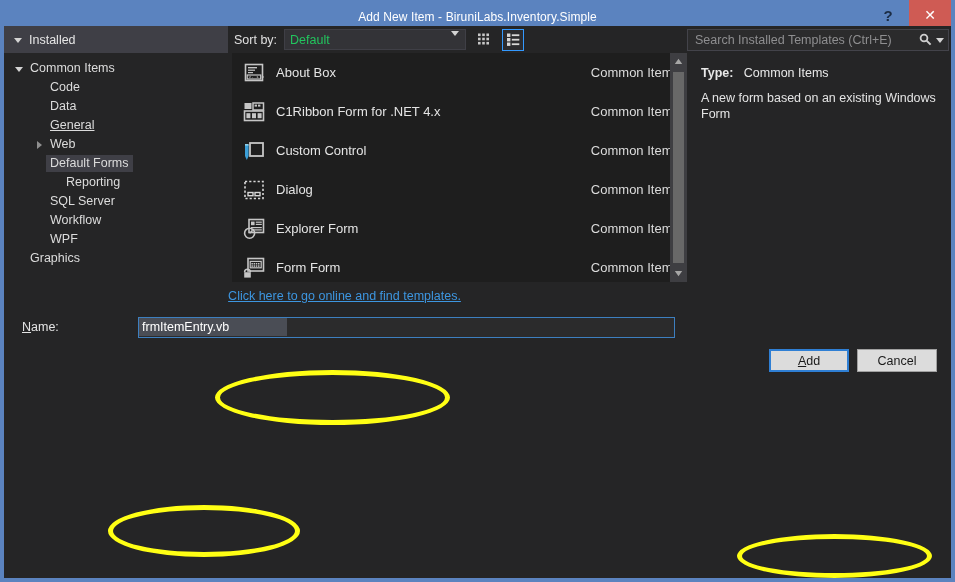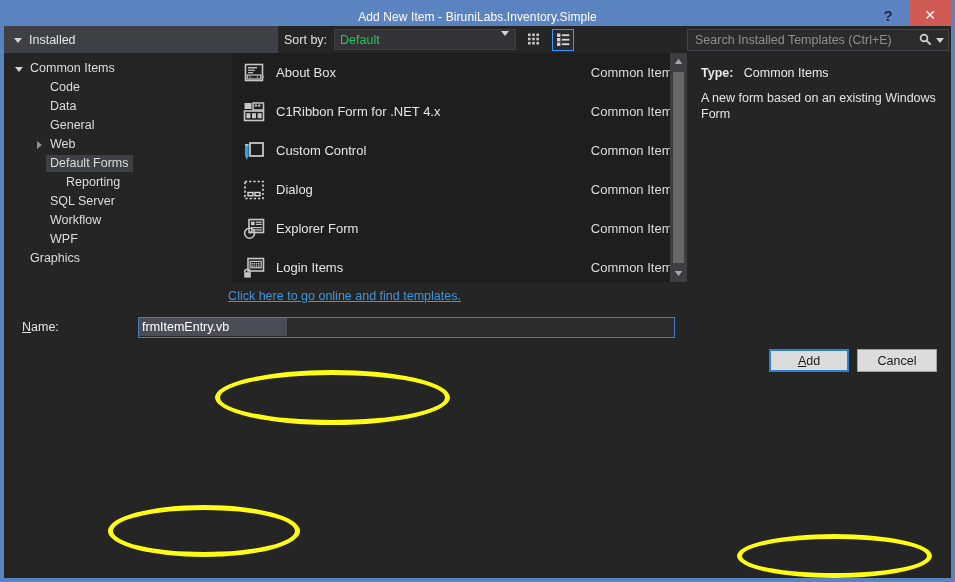--- a/index.html
+++ b/index.html
@@ -36,21 +36,21 @@
 
   
   #dialog-body {
     position: absolute; left: 4px; top: 26px; right: 4px; bottom: 4px;
     background: #252526;
     display: flex; flex-direction: column;
   }
   
   #toolbar { height: 27px; display: flex; align-items: stretch; }
   #installed-header {
-    width: 274px; background: #3f3f46; color:#e6e6e6;
+    width: 224px; background: #3f3f46; color:#e6e6e6;
     display: flex; align-items: center; font-size: 12.5px;
     padding-left: 10px; gap: 7px;
   }
   .tri { width:0;height:0; }
   .tri-down { border-left:4.5px solid transparent;border-right:4.5px solid transparent;border-top:5px solid #d4d4d4; position:relative; top:1px;}
   .tri-right { border-top:4.5px solid transparent;border-bottom:4.5px solid transparent;border-left:5px solid #8f8f8f;}
   #toolbar-mid {
     flex: 1; background: #252526; display:flex; align-items:center; gap:7px; padding-left: 6px;
   }
   #sortby-label { font-size:12.5px; color:#e0e0e0; }
@@ -214,21 +214,21 @@
             <span class="lbl">Common Items</span>
           </div>
           <div class="tree-row" style="padding-left: 28px;">
             <span class="tw"></span>
             <span class="lbl">Code</span>
           </div>
           <div class="tree-row" style="padding-left: 28px;">
             <span class="tw"></span>
             <span class="lbl">Data</span>
           </div>
-          <div class="tree-row" style="padding-left: 28px;">
+          <div class="tree-row" style="padding-left: 28px; text-decoration: underline;">
             <span class="tw"></span>
             <span class="lbl">General</span>
           </div>
           <div class="tree-row" style="padding-left: 28px;">
             <span class="tw">
               <span class="tri tri-right"></span>
             </span>
             <span class="lbl">Web</span>
           </div>
           <div class="tree-row selected" style="padding-left: 28px;">
@@ -344,21 +344,21 @@
                     <rect x="16" y="7" width="1.5" height="1.5"></rect>
                     <rect x="9.4" y="9.3" width="1.5" height="1.5"></rect>
                     <rect x="11.6" y="9.3" width="1.5" height="1.5"></rect>
                     <rect x="13.8" y="9.3" width="1.5" height="1.5"></rect>
                     <rect x="16" y="9.3" width="1.5" height="1.5"></rect>
                   </g>
                   <path d="M2.6 16.2 a2.9 2.9 0 0 1 5.8 0" fill="none" stroke="#c6c6c6" stroke-width="1.5"></path>
                   <rect x="2.2" y="16.2" width="6.6" height="5.4" fill="#c6c6c6"></rect>
                 </svg>
               </span>
-              <span class="row-name">Login Items</span>
+              <span class="row-name">Form Form</span>
               <span class="row-cat">Common Items</span>
             </div>
           </div>
         <div id="vscroll">
           <div class="sb-arrow">
             <svg width="9" height="7" viewBox="0 0 9 7">
                 <polygon points="4.5,0.8 8.2,6 0.8,6" fill="#a6a6a6"></polygon>
               </svg>
           </div>
           <div id="sb-thumb"></div>

